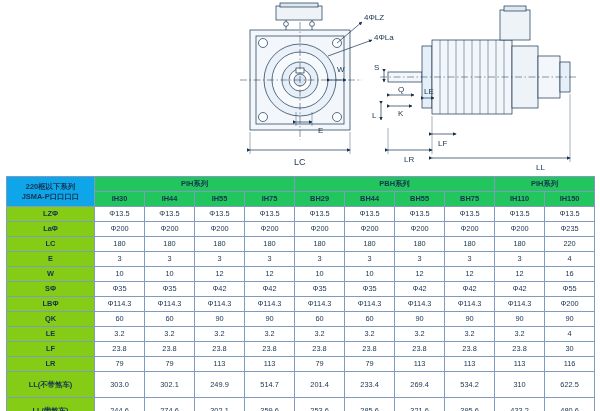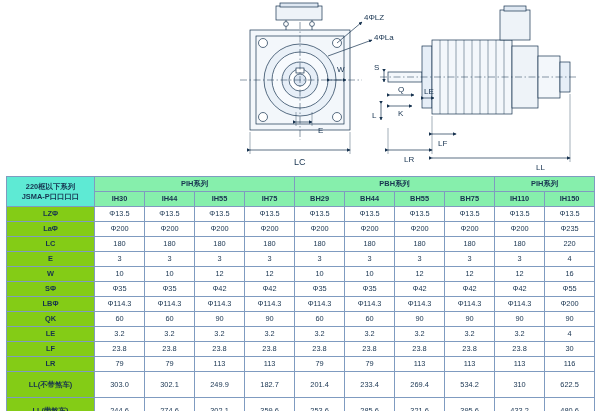--- a/index.html
+++ b/index.html
@@ -7,22 +7,22 @@
   .page{position:relative;width:600px;height:411px;overflow:hidden;}
 
   
   .drawing{position:relative;width:572px;height:172px;}
   .drawing svg{position:absolute;left:0;top:0;}
 
   
   .table-wrap{position:absolute;left:6px;top:176px;width:588px;}
   table{border-collapse:collapse;width:588px;table-layout:fixed;font-size:7.4px;}
   th,td{border:1px solid #7f9bc0;text-align:center;padding:0;height:14px;line-height:14px;color:#16324f;}
-  thead th{background:#86efac;font-weight:bold;font-size:7.4px;}
-  .hdr-left{background:#5eead4;text-align:center;font-weight:bold;line-height:1.25;margin-left:18px;}
+  thead th{background:#22c55e;font-weight:bold;font-size:7.4px;}
+  .hdr-left{background:#0ea5e9;text-align:center;font-weight:bold;line-height:1.25;margin-left:18px;}
   td.rowlabel{background:#84cc16;font-weight:bold;font-size:7.4px;}
   tbody td{background:#fff;}
   .tall{height:26px;}
   .grp{font-weight:bold;}
 </style>
 </head>
 <body>
 
 <div class="page">
 
@@ -318,21 +318,21 @@
           <td>113</td>
           <td>113</td>
           <td>113</td>
           <td>116</td>
         </tr>
         <tr class="tall">
           <td class="rowlabel">LL(不带煞车)</td>
           <td>303.0</td>
           <td>302.1</td>
           <td>249.9</td>
-          <td>182.7</td>
+          <td>514.7</td>
           <td>201.4</td>
           <td>233.4</td>
           <td>269.4</td>
           <td>534.2</td>
           <td>310</td>
           <td>622.5</td>
         </tr>
         <tr class="tall">
           <td class="rowlabel">LL(带煞车)</td>
           <td>244.6</td>

